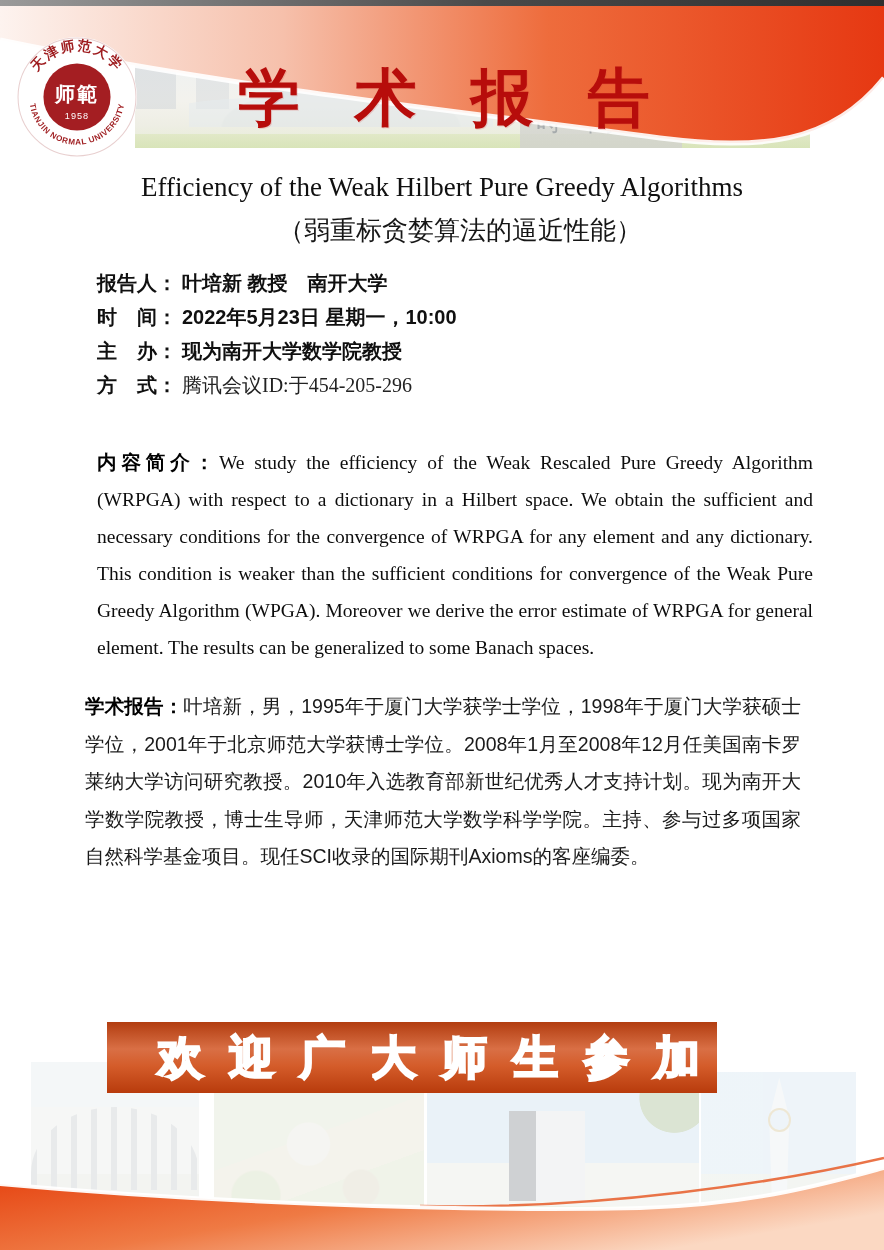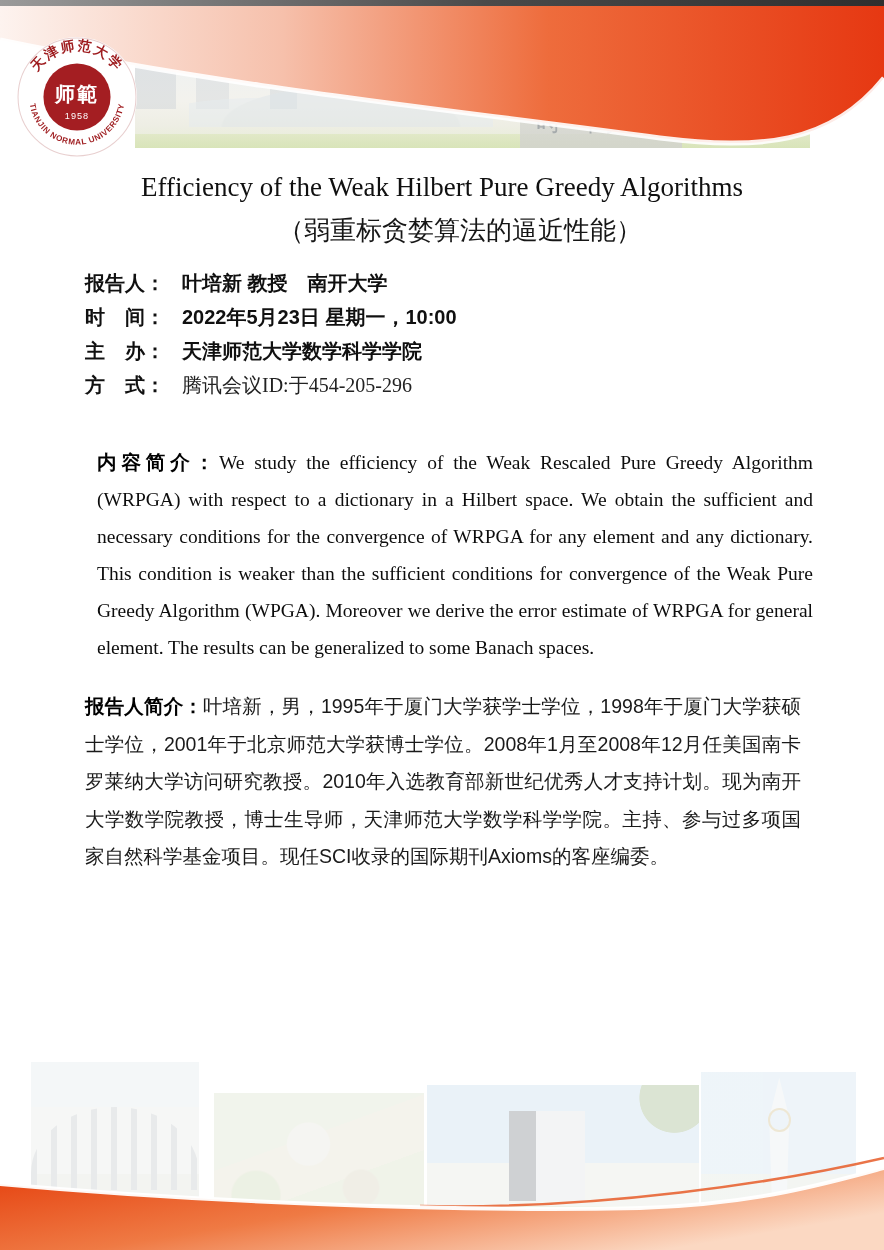--- a/index.html
+++ b/index.html
@@ -43,21 +43,21 @@
   .seal{position:absolute;left:16px;top:36px;width:122px;height:122px;}
   
   .title-en{position:absolute;left:0;top:172px;width:884px;text-align:center;
     font-size:27px;color:#101010;font-family:"Liberation Serif",serif;}
   .title-cn{position:absolute;left:18px;top:213px;width:884px;text-align:center;
     font-size:26px;color:#161616;font-family:"Liberation Serif",serif;}
   
   .details{position:absolute;left:85px;top:266px;width:714px;}
   .detail-row{font-size:20px;line-height:34px;color:#101010;}
   .dlabel{display:inline-block;min-width:92px;font-weight:700;
-    font-family:"Liberation Sans","DejaVu Sans",sans-serif;}
+    font-family:"Liberation Sans","DejaVu Sans",sans-serif;text-align:right;}
   .dvalue{font-weight:700;font-family:Liberation Sans, sans-serif;}
   .detail-row:nth-child(4) .dvalue{font-weight:400;font-family:"Liberation Serif",serif;color:#222;margin-top:9px;}
   
   .abstract{position:absolute;left:85px;top:432px;width:716px;margin:12px;
     font-size:19.5px;line-height:37px;text-align:justify;color:#0d0d0d;
     font-family:"Liberation Serif","DejaVu Serif",serif;}
   .abstract .lead, .bio .lead{font-weight:700;
     font-family:"Liberation Sans","DejaVu Sans",sans-serif;color:#000;}
   .bio{position:absolute;left:85px;top:688px;width:716px;margin:0;
     font-size:19.5px;line-height:37.5px;text-align:justify;color:#1a1a1a;
@@ -121,20 +121,21 @@
         <stop offset="0" stop-color="#fdf3ef"></stop>
         <stop offset="0.32" stop-color="#f6c0ab"></stop>
         <stop offset="0.62" stop-color="#ee6c3c"></stop>
         <stop offset="1" stop-color="#e63812"></stop>
       </linearGradient>
     </defs>
     <path d="M0,6 L884,6 L884,78 C830,145 760,150 660,138 C470,112 230,88 0,40 Z" fill="url(#gTop)"></path>
     <path d="M884,78 C830,145 760,150 660,138 C470,112 230,88 0,40" fill="none" stroke="#ffffff" stroke-width="5" opacity="0.9"></path>
   </svg>
 
+  <div class="banner-title">学术报告</div>
 
   <svg class="seal" viewBox="0 0 120 120" aria-hidden="true">
     <defs>
       <path id="arcTop" d="M14,60 A46,46 0 0 1 106,60"></path>
       <path id="arcBot" d="M13,60 A47,47 0 0 0 107,60"></path>
     </defs>
     <circle cx="60" cy="60" r="59" fill="#ffffff"></circle>
     <circle cx="60" cy="60" r="58" fill="none" stroke="#e8cfcf" stroke-width="1"></circle>
     <text font-size="13.5" font-weight="700" fill="#9e1b1e" font-family="'Liberation Serif',serif" letter-spacing="2">
       <textPath href="#arcTop" startOffset="50%" text-anchor="middle">天津师范大学</textPath>
@@ -154,47 +155,50 @@
     <div class="detail-row">
       <span class="dlabel">报告人：</span>
       <span class="dvalue">叶培新  教授　南开大学</span>
     </div>
     <div class="detail-row">
       <span class="dlabel">时　间：</span>
       <span class="dvalue">2022年5月23日  星期一，10:00</span>
     </div>
     <div class="detail-row">
       <span class="dlabel">主　办：</span>
-      <span class="dvalue">天津师范大学数学科学学院</span>
+      <span class="dvalue">现为南开大学数学院教授</span>
     </div>
     <div class="detail-row">
       <span class="dlabel">方　式：</span>
       <span class="dvalue">腾讯会议ID:于454-205-296</span>
     </div>
   </div>
 
   <p class="abstract"><span class="lead">内容简介：</span><span>We study the efficiency of the Weak Rescaled Pure Greedy Algorithm (WRPGA) with respect to a dictionary in a Hilbert space. We obtain the sufficient and necessary conditions for the convergence of WRPGA for any element and any dictionary. This condition is weaker than the sufficient conditions for convergence of the Weak Pure Greedy Algorithm (WPGA). Moreover we derive the error estimate of WRPGA for general element. The results can be generalized to some Banach spaces.</span></p>
 
-  <p class="bio"><span class="lead">报告人简介：</span><span>叶培新，男，1995年于厦门大学获学士学位，1998年于厦门大学获硕士学位，2001年于北京师范大学获博士学位。2008年1月至2008年12月任美国南卡罗莱纳大学访问研究教授。2010年入选教育部新世纪优秀人才支持计划。现为南开大学数学院教授，博士生导师，天津师范大学数学科学学院。主持、参与过多项国家自然科学基金项目。现任SCI收录的国际期刊Axioms的客座编委。</span></p>
+  <p class="bio"><span class="lead">学术报告：</span><span>叶培新，男，1995年于厦门大学获学士学位，1998年于厦门大学获硕士学位，2001年于北京师范大学获博士学位。2008年1月至2008年12月任美国南卡罗莱纳大学访问研究教授。2010年入选教育部新世纪优秀人才支持计划。现为南开大学数学院教授，博士生导师，天津师范大学数学科学学院。主持、参与过多项国家自然科学基金项目。现任SCI收录的国际期刊Axioms的客座编委。</span></p>
 
   <div class="photo photo-1">
       <div class="cols"></div>
     </div>
   <div class="photo photo-2">
       <div class="aer"></div>
     </div>
   <div class="photo photo-3">
       <div class="bld"></div>
       <div class="tree"></div>
     </div>
   <div class="photo photo-4">
       <div class="pen"></div>
       <div class="hole"></div>
     </div>
 
+  <div class="welcome-banner">
+    <span>欢迎广大师生参加</span>
+  </div>
 
   <svg class="bottom-ribbon" viewBox="0 0 884 130" aria-hidden="true">
     <defs>
       <linearGradient id="gBot" x1="0" y1="0" x2="1" y2="0.55">
         <stop offset="0" stop-color="#e5400e"></stop>
         <stop offset="0.5" stop-color="#ef7a44"></stop>
         <stop offset="1" stop-color="#fbd8c2"></stop>
       </linearGradient>
     </defs>
     <path d="M420,86 C600,90 780,62 884,38" fill="none" stroke="#e65c28" stroke-width="2.5" opacity="0.85"></path>

